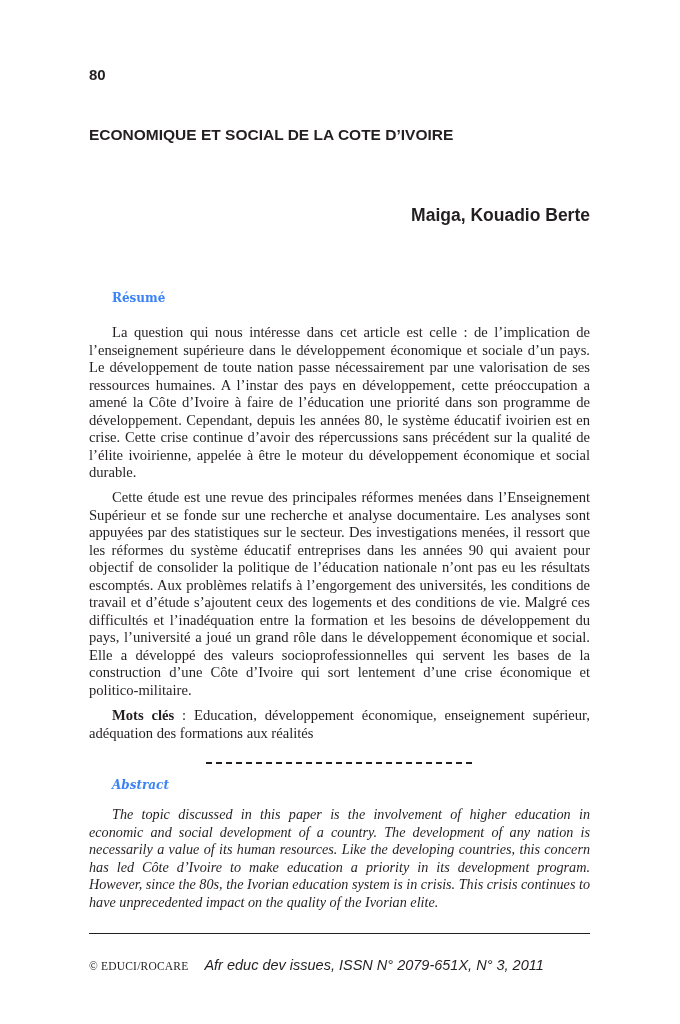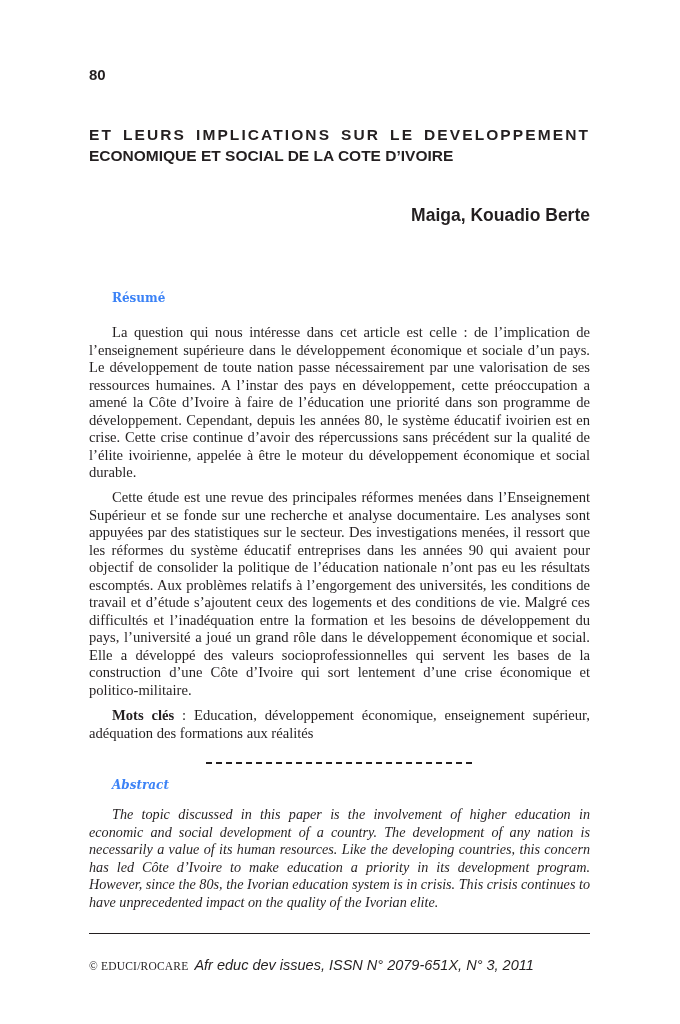--- a/index.html
+++ b/index.html
@@ -129,35 +129,34 @@
     position: absolute;
     left: 89px;
     top: 956px;
     white-space: nowrap;
     color: #231f20;
   }
   .footer .copyright {
     font-family: "Liberation Serif", serif;
     font-size: 11.5px;
     letter-spacing: 0.2px;
-    margin-right: 6px;
+    margin-right: 16px;
   }
   .footer .journal {
     font-family: "Liberation Sans", sans-serif;
     font-style: italic;
     font-size: 14.5px;
   }
 </style>
 </head>
 <body>
 
 <div class="page-number">80</div>
 
 <h1 class="title" style="margin:0;">
-  <span class="line l2">ET LEURS IMPLICATIONS SUR LE DEVELOPPEMENT</span>
   <span class="line last">ECONOMIQUE ET SOCIAL DE LA COTE D’IVOIRE</span>
 </h1>
 
 <div class="authors">
   <div>Maiga, Kouadio Berte</div>
 </div>
 
 <div class="section-heading resume-heading">Résumé</div>
 
 <p class="para p1">La question qui nous intéresse dans cet article est celle : de l’implication de l’enseignement supérieure dans le développement économique et sociale d’un pays. Le développement de toute nation passe nécessairement par une valorisation de ses ressources humaines. A l’instar des pays en développement, cette préoccupation a amené la Côte d’Ivoire à faire de l’éducation une priorité dans son programme de développement. Cependant, depuis les années 80, le système éducatif ivoirien est en crise. Cette crise continue d’avoir des répercussions sans précédent sur la qualité de l’élite ivoirienne, appelée à être le moteur du développement économique et social durable.</p>

